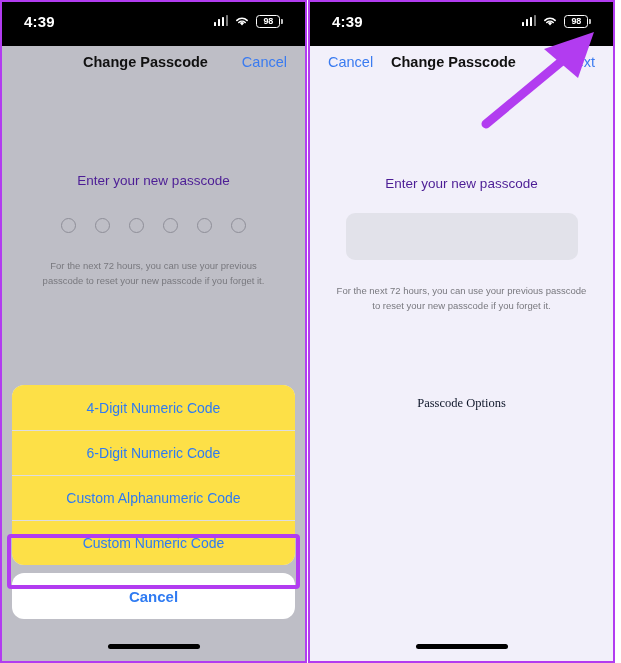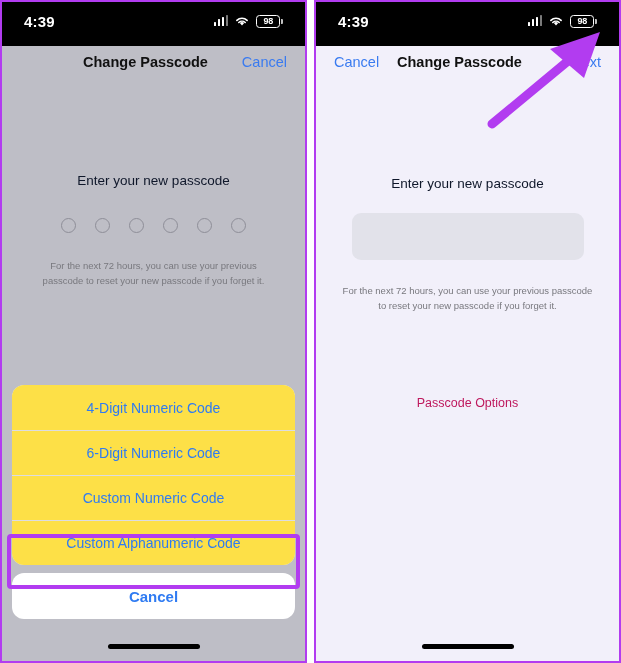--- a/index.html
+++ b/index.html
@@ -12,21 +12,21 @@
     font-family: "Liberation Sans", sans-serif;
     overflow: hidden;
   }
 
   #screenshot {
     position: relative;
     width: 621px;
     height: 561px;
     background: #ffffff;
     display: flex;
-    gap: 7px;
+    gap: 1px;
   }
 
   
   .panel {
     position: relative;
     width: 307px;
     height: 663px;
     border: 2px solid #b23cf0;
     overflow: hidden;
     flex: 0 0 auto;
@@ -151,21 +151,21 @@
     z-index: 2;
     white-space: nowrap;
   }
   .nav-left  { margin-right: auto; }
   .nav-right { margin-left: auto; }
 
   
   .prompt {
     text-align: center;
     font-size: 13.5px;
-    color: #0f172a;
+    color: #4c1d95;
     font-weight: normal;
   }
   .panel-left .prompt { margin-top: 93px; }
   .panel-right .prompt { margin-top: 96px; }
 
   .dots-row {
     margin-top: 30px;
     display: flex;
     justify-content: center;
     gap: 19px;
@@ -199,25 +199,25 @@
     line-height: 1.55;
     color: #78787e;
   }
   .panel-right .hint { margin-top: 24px; width: 250px; }
 
   .passcode-options {
     display: block;
     margin: 83px auto 0 auto;
     text-align: center;
     font-size: 12.5px;
-    color: #be185d;
+    color: #0f172a;
     background: none;
     border: none;
     cursor: pointer;
-    font-family: Liberation Sans, sans-serif;
+    font-family: Liberation Serif, serif;
   }
 
   
   .action-sheet {
     position: absolute;
     left: 6px; right: 6px;
     bottom: 42px;
     z-index: 3;
   }
   .sheet-group {
@@ -346,22 +346,22 @@
         <div class="dot"></div>
         <div class="dot"></div>
       </div>
 
       <div class="hint">For the next 72 hours, you can use your previous passcode to reset your new passcode if you forget it.</div>
 
       <div class="action-sheet">
         <div class="sheet-group">
           <button class="sheet-item">4-Digit Numeric Code</button>
           <button class="sheet-item">6-Digit Numeric Code</button>
+          <button class="sheet-item">Custom Alphanumeric Code</button>
           <button class="sheet-item">Custom Numeric Code</button>
-          <button class="sheet-item">Custom Alphanumeric Code</button>
         </div>
         <button class="sheet-cancel">Cancel</button>
       </div>
 
       <div class="highlight-box"></div>
     </div>
 
     <div class="home-indicator"></div>
   </div>
 

